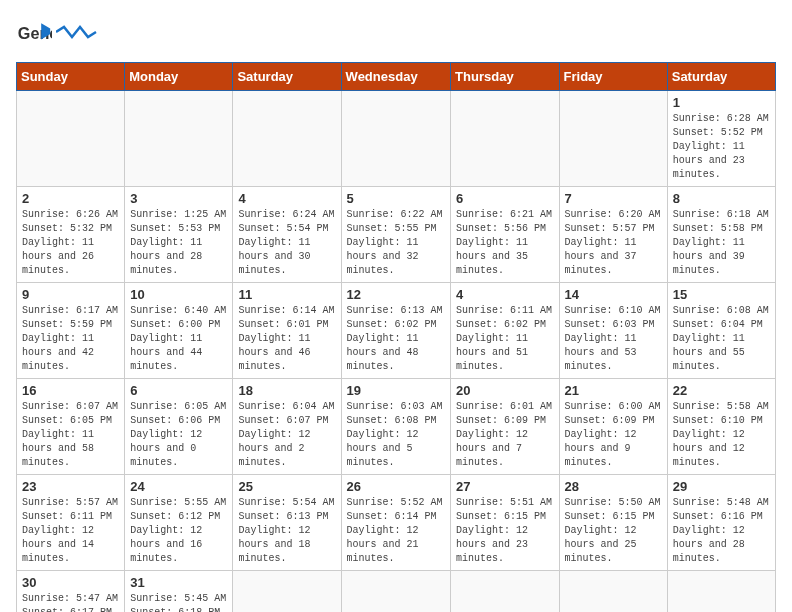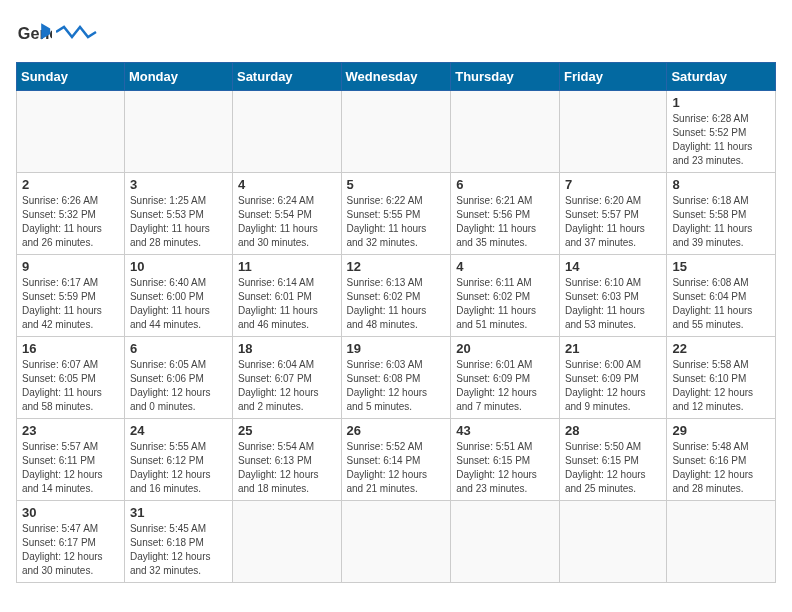--- a/index.html
+++ b/index.html
@@ -45,21 +45,21 @@
     .location {
       font-size: 16px;
       color: #555;
     }
     .calendar {
       width: 100%;
       border-collapse: collapse;
       border: 1px solid #ccc;
     }
     .calendar th {
-      background-color: #0369a1;
+      background-color: #c2410c;
       color: #fff;
       font-size: 13px;
       font-weight: bold;
       padding: 6px 4px;
       text-align: left;
       border: 1px solid #2563a8;
     }
     .calendar td {
       vertical-align: top;
       border: 1px solid #ccc;
@@ -73,20 +73,21 @@
       font-size: 13px;
       font-weight: bold;
       color: #333;
       display: block;
       margin-bottom: 2px;
     }
     .day-info {
       font-size: 10px;
       color: #444;
       line-height: 1.4;
+      font-family: Liberation Mono, monospace;
     }
     .empty-cell {
       background: #f9f9f9;
     }
   </style>
 </head>
 <body>
 
 <div class="header">
   <div class="logo">
@@ -287,21 +288,21 @@
 Sunset: 6:13 PM
 Daylight: 12 hours and 18 minutes.</div>
         </td>
         <td>
           <span class="day-num">26</span>
           <div class="day-info">Sunrise: 5:52 AM
 Sunset: 6:14 PM
 Daylight: 12 hours and 21 minutes.</div>
         </td>
         <td>
-          <span class="day-num">43</span>
+          <span class="day-num">27</span>
           <div class="day-info">Sunrise: 5:51 AM
 Sunset: 6:15 PM
 Daylight: 12 hours and 23 minutes.</div>
         </td>
         <td>
           <span class="day-num">28</span>
           <div class="day-info">Sunrise: 5:50 AM
 Sunset: 6:15 PM
 Daylight: 12 hours and 25 minutes.</div>
         </td>

